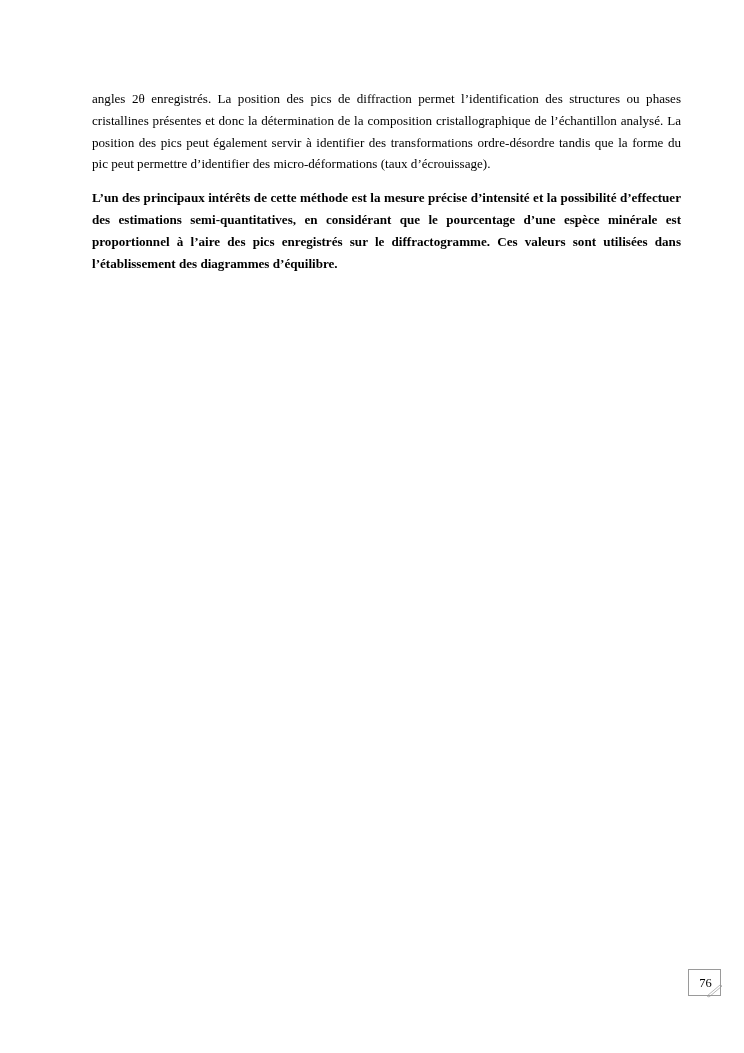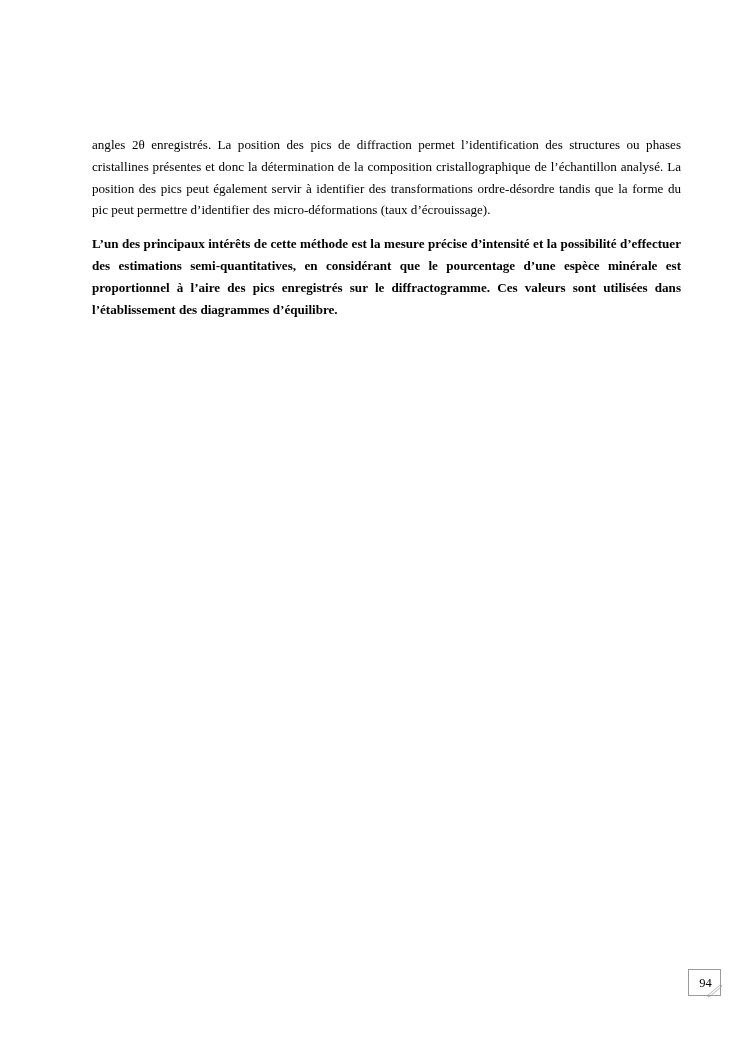--- a/index.html
+++ b/index.html
@@ -21,21 +21,20 @@
     top: 0;
     width: 744px;
     height: 1053px;
     background: #ffffff;
   }
   .content {
     position: absolute;
     left: 92px;
     top: 88px;
     width: 589px;
-    margin-top: 46px;
   }
   .para {
     font-size: 13.1px;
     line-height: 21.8px;
     text-align: justify;
     text-justify: inter-word;
     margin: 0 0 12px 0;
     hyphens: none;
   }
   .para:last-child {
@@ -79,21 +78,21 @@
 <body>
 
 <div class="page">
 
   <div class="content">
     <p class="para">angles 2θ enregistrés. La position des pics de diffraction permet l’identification des structures ou phases cristallines présentes et donc la détermination de la composition cristallographique de l’échantillon analysé. La position des pics peut également servir à identifier des transformations ordre-désordre tandis que la forme du pic peut permettre d’identifier des micro-déformations (taux d’écrouissage).</p>
     <p class="para">L’un des principaux intérêts de cette méthode est la mesure précise d’intensité et la possibilité d’effectuer des estimations semi-quantitatives, en considérant que le pourcentage d’une espèce minérale est proportionnel à l’aire des pics enregistrés sur le diffractogramme. Ces valeurs sont utilisées dans l’établissement des diagrammes d’équilibre.</p>
   </div>
 
   <div class="page-number-box">
-    <div class="page-number">94</div>
+    <div class="page-number">76</div>
   </div>
 
   <div class="corner-fold">
     <svg width="16" height="14" viewBox="0 0 16 14">
       <path d="M0,12 L13,1" stroke="#9a9a9a" stroke-width="0.7" fill="none"></path>
       <path d="M2,13 L15,2" stroke="#9a9a9a" stroke-width="0.7" fill="none"></path>
       <path d="M0,12 L2,13" stroke="#9a9a9a" stroke-width="0.7" fill="none"></path>
       <path d="M13,1 L15,2" stroke="#9a9a9a" stroke-width="0.7" fill="none"></path>
     </svg>
   </div>

